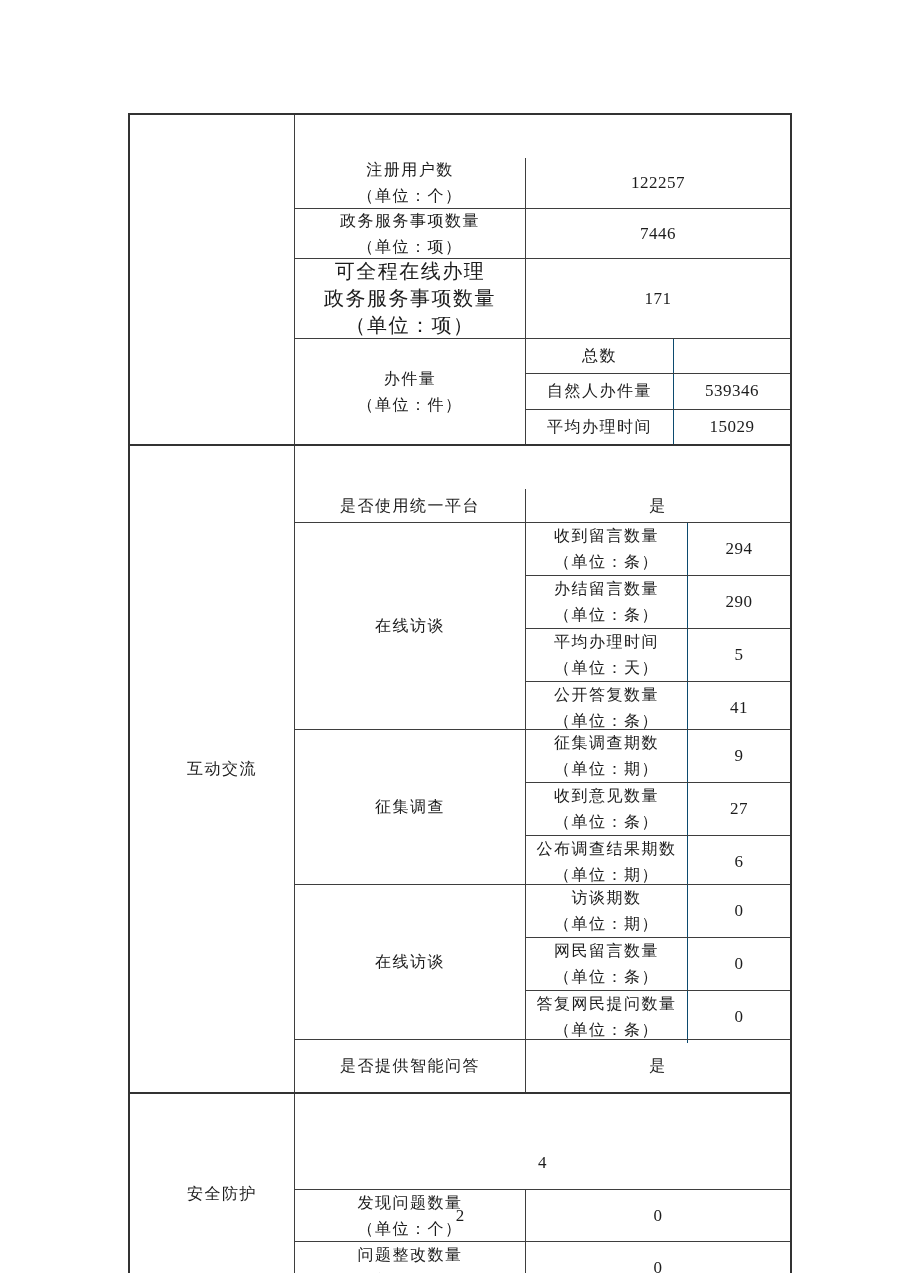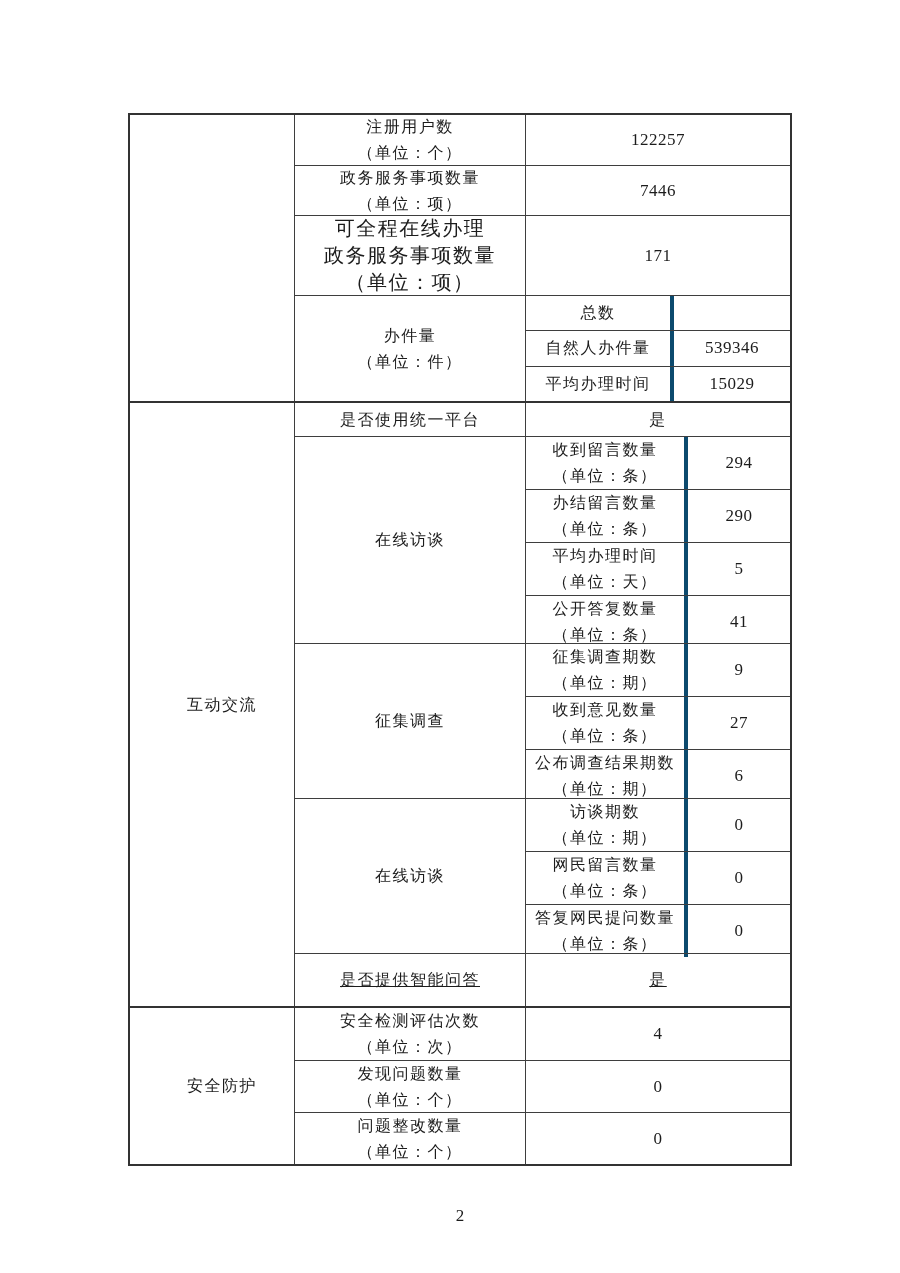--- a/index.html
+++ b/index.html
@@ -25,21 +25,21 @@
   .section { display: flex; }
   .section + .section { border-top: 2px solid #333333; }
   .cat {
     flex: 0 0 145px;
     display: flex;
     align-items: center;
     justify-content: center;
     border-right: 1px solid #3e3e3e;
     margin-left: 20px;
   }
-  .rest { flex: 1 1 auto; display: flex; flex-direction: column; min-width: 0; }
+  .rest { flex: 1 1 auto; display: flex; flex-direction: column; min-width: 0; margin-top: 43px; }
   .row { display: flex; }
   .row + .row { border-top: 1px solid #3e3e3e; }
   .ilabel {
     flex: 0 0 231px;
     display: flex;
     flex-direction: column;
     align-items: center;
     justify-content: center;
     border-right: 1px solid #3e3e3e;
     text-align: center;
@@ -51,39 +51,39 @@
     justify-content: center;
   }
   .subrows { flex: 1 1 auto; display: flex; flex-direction: column; min-width: 0; }
   .subrow { display: flex; flex: 1 1 0; }
   .subrow + .subrow { border-top: 1px solid #3e3e3e; }
   .sublabel {
     display: flex;
     flex-direction: column;
     align-items: center;
     justify-content: center;
-    border-right: 4px solid #0c4a6e;
+    border-right: 1px solid #0c4a6e;
     text-align: center;
   }
   .w148 { flex: 0 0 148px; }
   .w162 { flex: 0 0 162px; }
   .subval {
     flex: 1 1 auto;
     display: flex;
     align-items: center;
     justify-content: center;
     text-align: center;
   }
   .cn { font-size: 16px; line-height: 26px; letter-spacing: 1.5px; }
   .cn3 { font-size: 20px; line-height: 27px; letter-spacing: 1.5px; }
   .num { font-size: 17px; letter-spacing: 0.5px; line-height: 22px; }
   .r50 { height: 50px; }
   .r80 { height: 80px; }
   .r33 { height: 33px; }
-  .r53 { height: 53px; text-decoration: underline; }
+  .r53 { height: 53px; }
   .r52 { height: 52px; }
   .g106 { height: 106px; }
   .g207 { height: 207px; }
   .g155 { height: 155px; }
   .pagenum {
     position: absolute;
     left: 128px;
     width: 664px;
     top: 1206px;
     text-align: center;
@@ -308,24 +308,20 @@
       </div>
     </div>
 
     <div class="section">
       <div class="cat">
         <span class="cn">安全防护</span>
       </div>
       <div class="rest">
 
         <div class="row r52">
-          <div class="ilabel">
-            <span class="cn">安全检测评估次数</span>
-            <span class="cn">（单位：次）</span>
-          </div>
           <div class="val">
             <span class="num">4</span>
           </div>
         </div>
 
         <div class="row r52">
           <div class="ilabel">
             <span class="cn">发现问题数量</span>
             <span class="cn">（单位：个）</span>
           </div>

